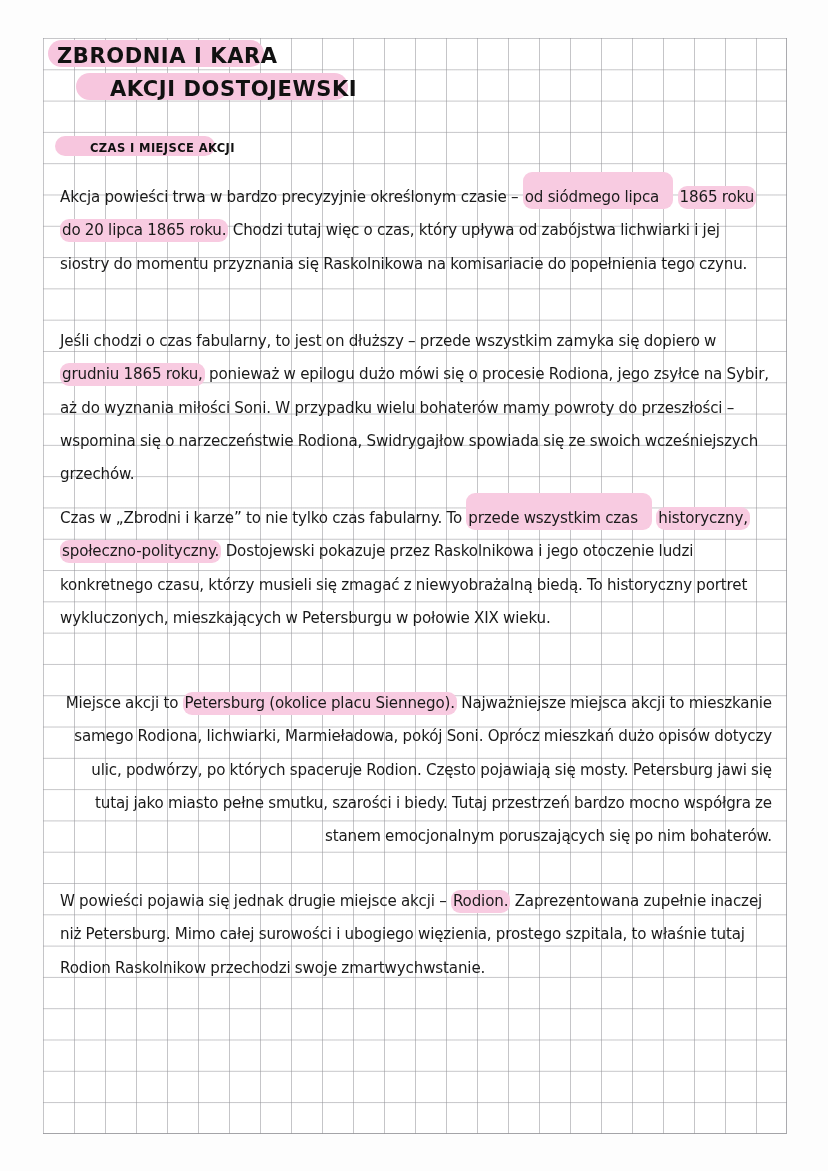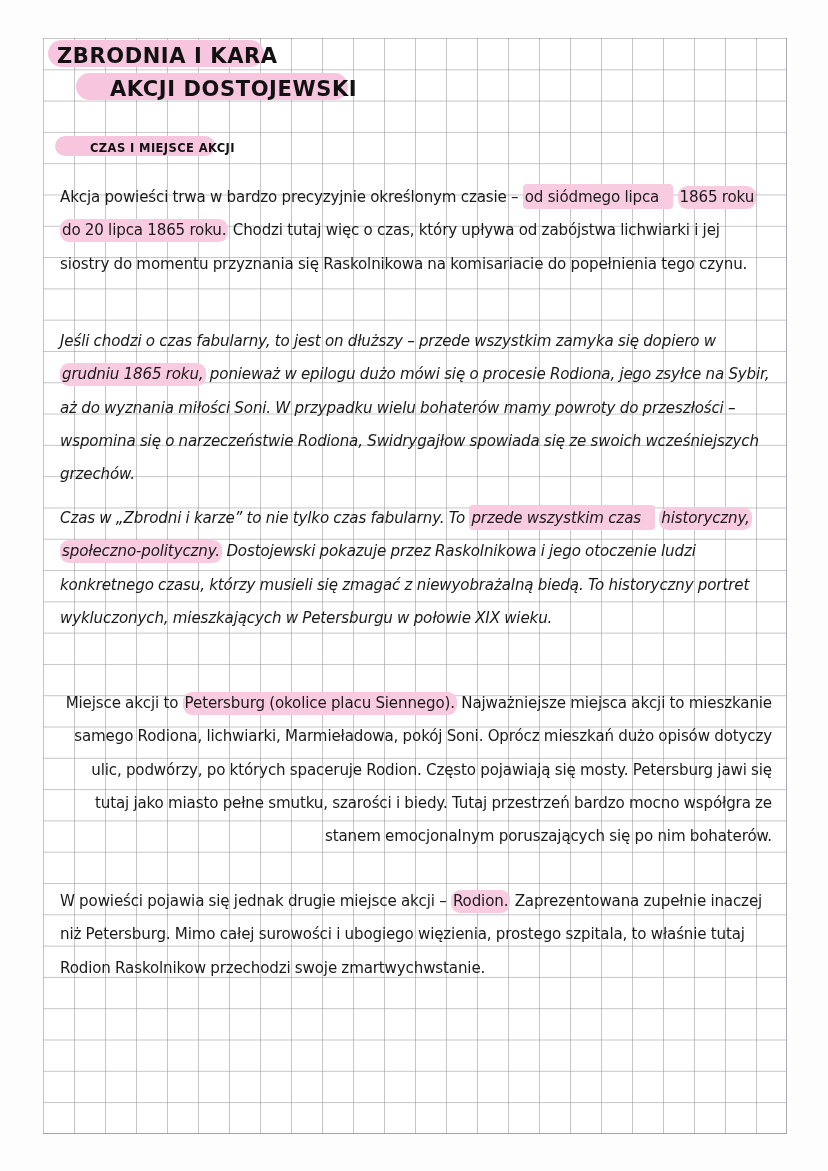--- a/index.html
+++ b/index.html
@@ -124,29 +124,29 @@
   .para .hl {
     background: #f8cbe1;
     border-radius: 9px;
     padding: 2px 2px 3px 2px;
     box-decoration-break: clone;
     -webkit-box-decoration-break: clone;
   }
   
   .para .hl-tail {
     background: #f8cbe1;
-    border-radius: 4px;
-    padding: 4px 14px 3px 2px;
+    border-radius: 9px;
+    padding: 16px 14px 3px 2px;
     box-decoration-break: clone;
     -webkit-box-decoration-break: clone;
   }
 
   #p1 { top: 166px; }
-  #p2 { top: 310px; font-style: italic; }
-  #p3 { top: 487px; font-style: italic; }
+  #p2 { top: 310px; }
+  #p3 { top: 487px; }
   #p4 { top: 672px; text-align: right; }
   #p5 { top: 870px; }
 </style>
 </head>
 <body>
 
 <div id="page">
 
   <div id="grid"></div>
 

